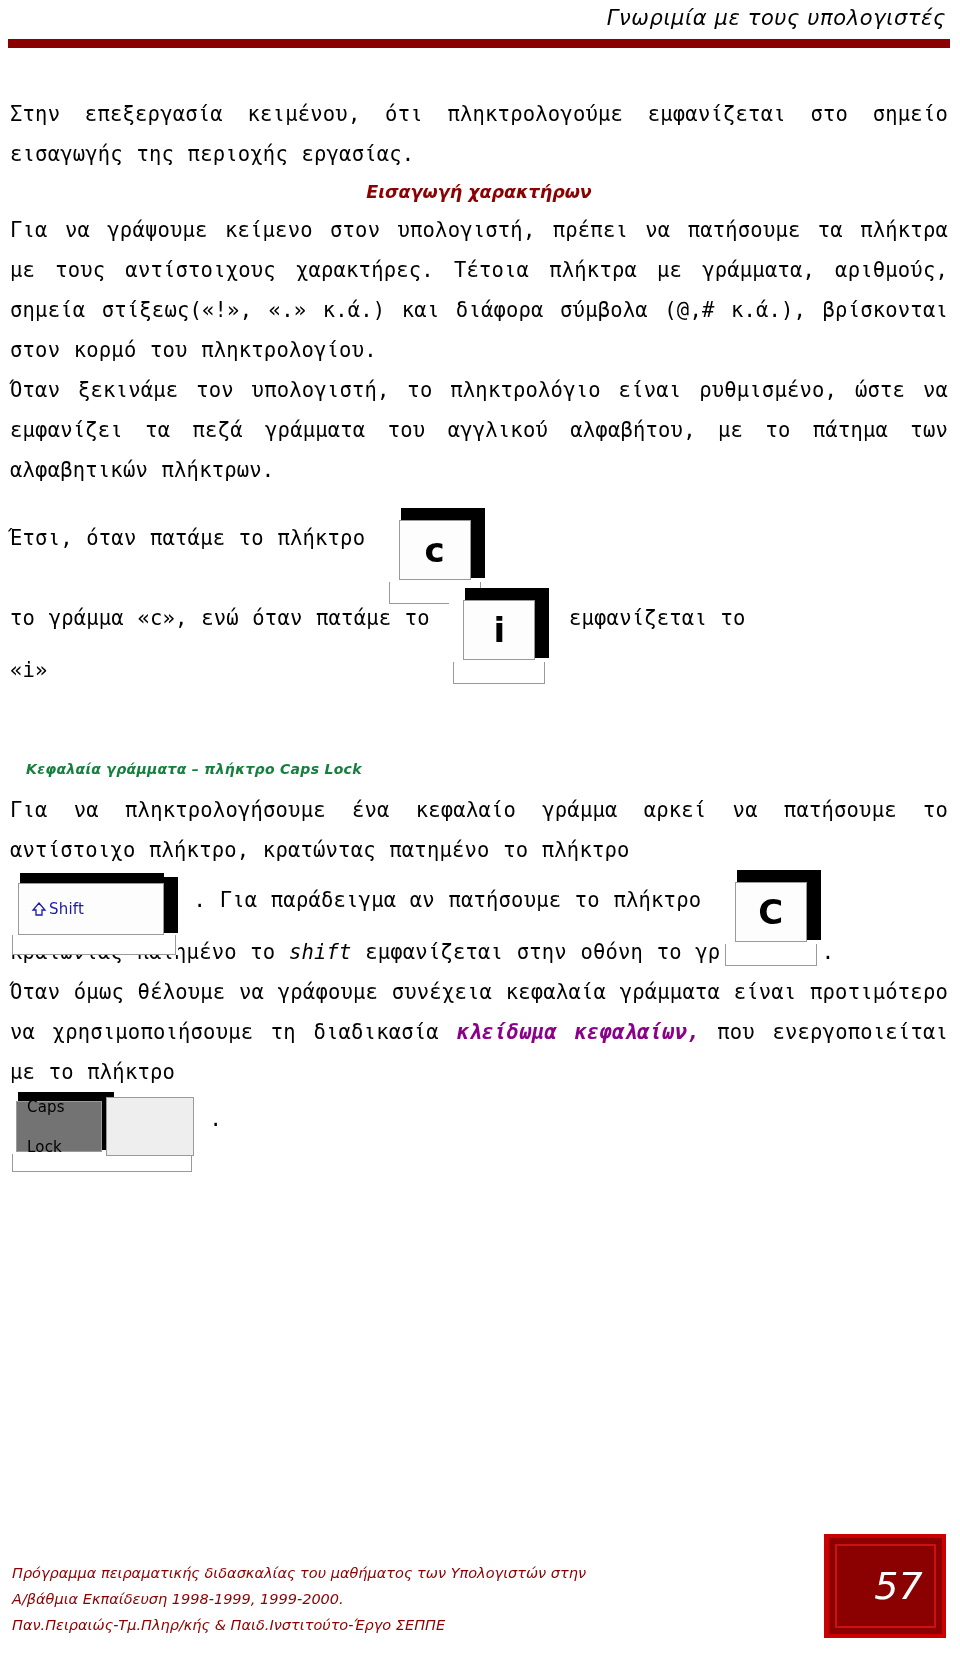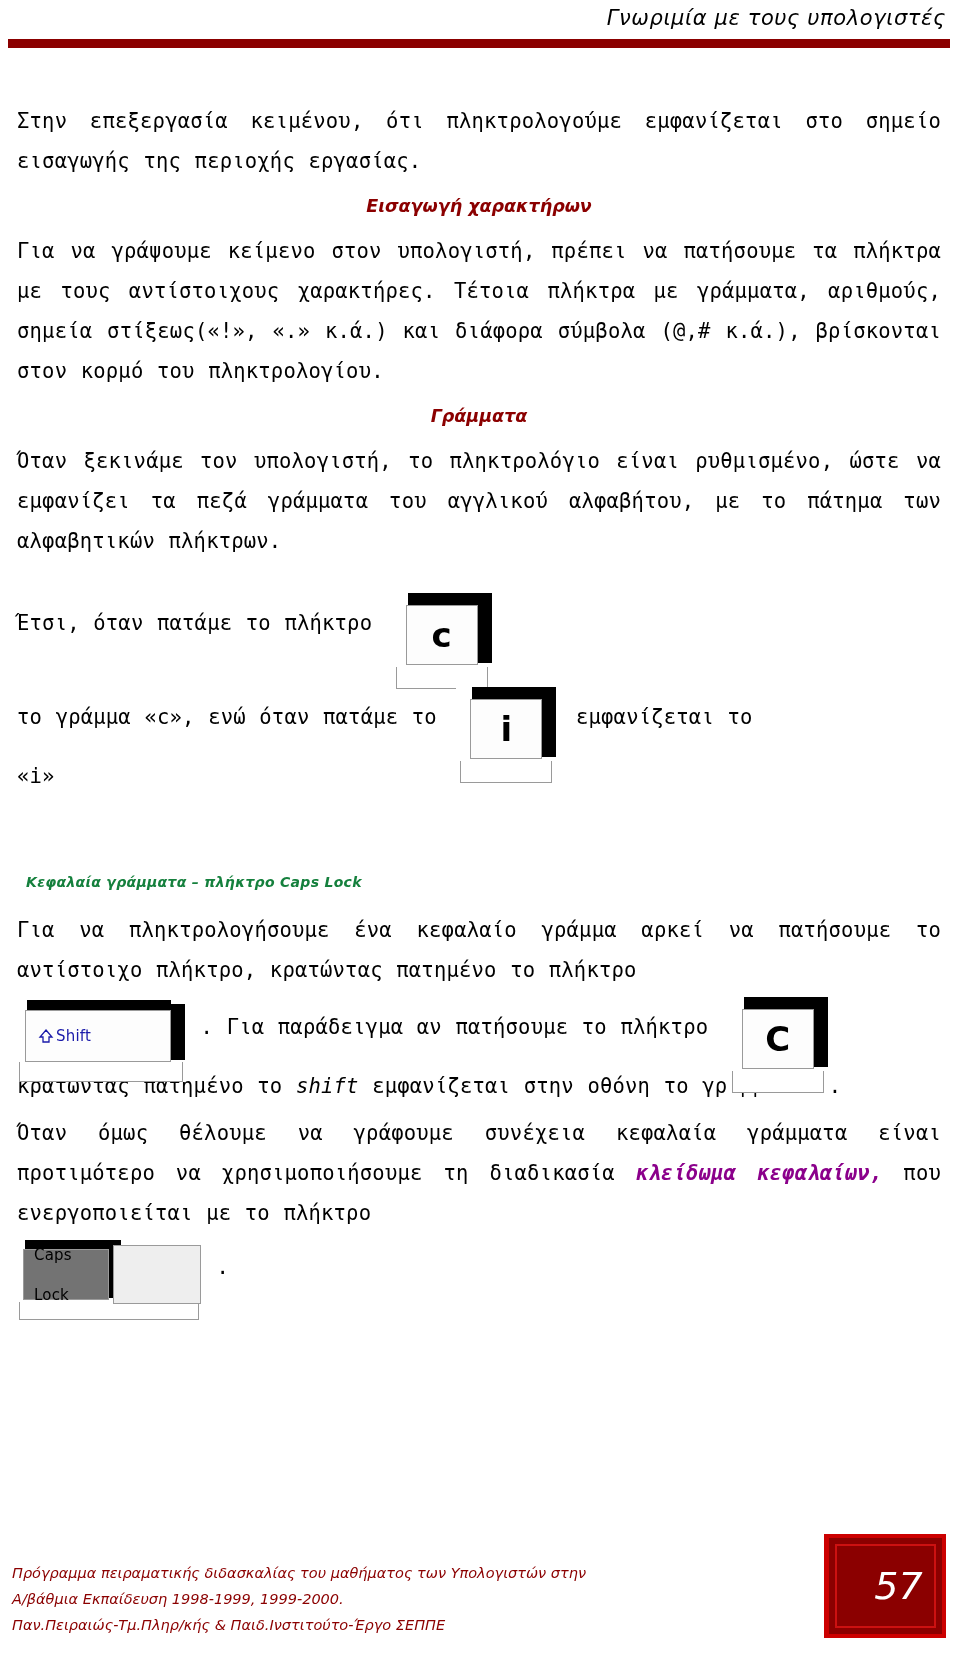--- a/index.html
+++ b/index.html
@@ -38,21 +38,21 @@
   
   .page {
     padding: 46px 12px 0 10px;
   }
   .para {
     font-size: 20.5px;
     line-height: 40px;
     text-align: justify;
     text-justify: inter-character;
     letter-spacing: 0.2px;
-    margin: 7px;
+    margin: 0;
     word-spacing: 1px;
   }
   .para.nojust { text-align: left; }
 
   .sec-head {
     text-align: center;
     font-family: "DejaVu Sans", "Liberation Sans", sans-serif;
     font-style: italic;
     font-weight: bold;
     font-size: 17.5px;
@@ -232,21 +232,20 @@
 <div class="header-rule"></div>
 
 <div class="page">
 
   <p class="para">Στην επεξεργασία κειμένου, ότι πληκτρολογούμε εμφανίζεται στο σημείο εισαγωγής της περιοχής εργασίας.</p>
 
   <div class="sec-head">Εισαγωγή χαρακτήρων</div>
 
   <p class="para">Για να γράψουμε κείμενο στον υπολογιστή, πρέπει να πατήσουμε τα πλήκτρα με τους αντίστοιχους χαρακτήρες. Τέτοια πλήκτρα με γράμματα, αριθμούς, σημεία στίξεως(«!», «.» κ.ά.) και διάφορα σύμβολα (@,# κ.ά.), βρίσκονται στον κορμό του πληκτρολογίου.</p>
 
-  <div class="sec-head">Γράμματα</div>
 
   <p class="para">Όταν ξεκινάμε τον υπολογιστή, το πληκτρολόγιο είναι ρυθμισμένο, ώστε να εμφανίζει τα πεζά γράμματα του αγγλικού αλφαβήτου, με το πάτημα των αλφαβητικών πλήκτρων.</p>
 
   <div class="spacer-sm"></div>
 
   <p class="para nojust">
     <span>Έτσι, όταν πατάμε το πλήκτρο</span>
     <span class="keycap key-c">
       <span class="top-bevel"></span>
       <span class="right-bevel"></span>

